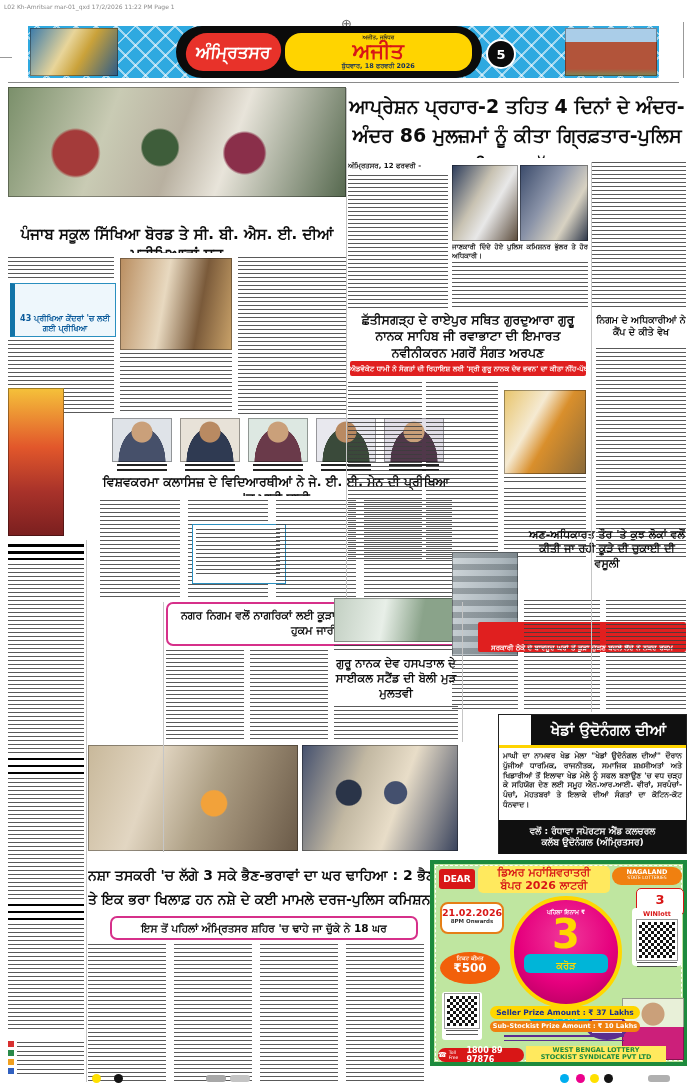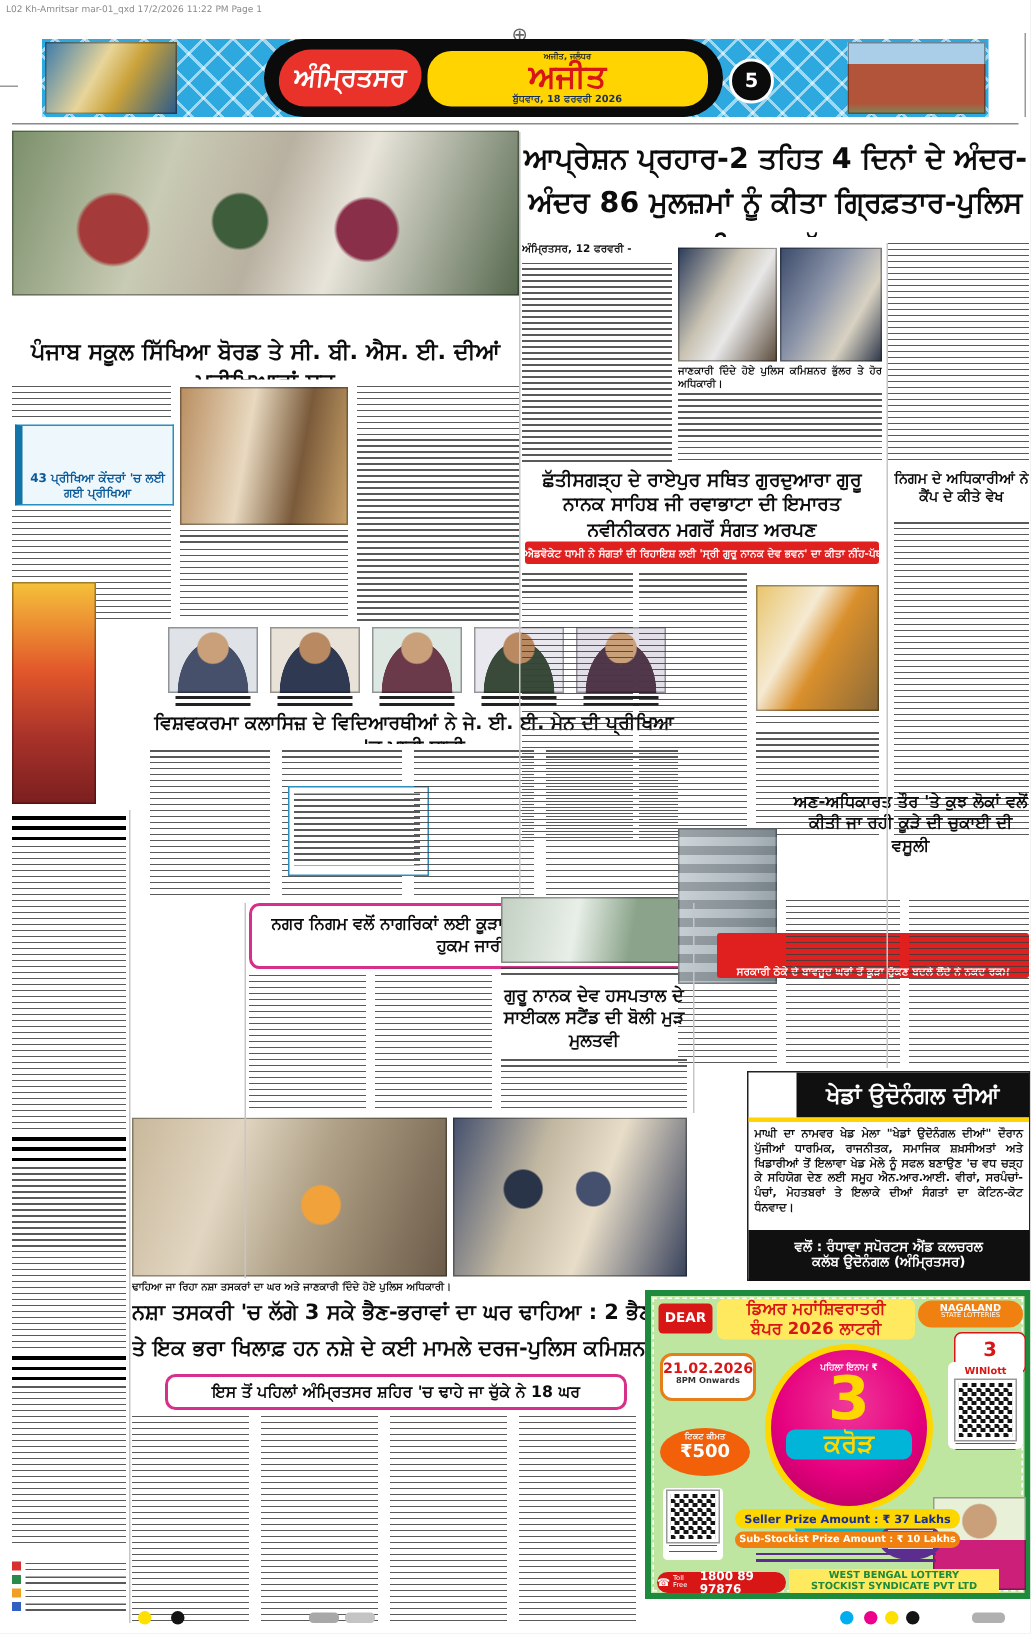--- a/index.html
+++ b/index.html
@@ -121,21 +121,20 @@
   <div class="abs hl" style="left:334px;top:656px;width:124px;height:46px;font-size:11.5px;overflow:hidden;">ਗੁਰੂ ਨਾਨਕ ਦੇਵ ਹਸਪਤਾਲ ਦੇ ਸਾਈਕਲ ਸਟੈਂਡ ਦੀ ਬੋਲੀ ਮੁੜ ਮੁਲਤਵੀ</div>
   <div class="abs gk" style="left:334px;top:706px;width:124px;height:36px;"></div>
 
   <div class="abs photo" style="left:88px;top:745px;width:210px;height:106px;background:
        radial-gradient(circle at 60% 55%,#f2a23a 0 9%,transparent 10%),
        linear-gradient(110deg,#c8b89a,#e2d6c2 30%,#b0a288 55%,#9a8a72 70%,#6a5a48 100%);"></div>
   <div class="abs photo" style="left:302px;top:745px;width:156px;height:106px;background:
        radial-gradient(circle at 30% 45%,#2a3448 0 10%,transparent 11%),
        radial-gradient(circle at 60% 45%,#44506e 0 10%,transparent 11%),
        linear-gradient(110deg,#44506e,#c2b8a2 35%,#e8ddc8 60%,#38425c 100%);"></div>
-  <div class="abs cap" style="left:88px;top:854px;width:370px;height:9px;overflow:hidden;text-align:left;">ਢਾਹਿਆ ਜਾ ਰਿਹਾ ਨਸ਼ਾ ਤਸਕਰਾਂ ਦਾ ਘਰ ਅਤੇ ਜਾਣਕਾਰੀ ਦਿੰਦੇ ਹੋਏ ਪੁਲਿਸ ਅਧਿਕਾਰੀ।</div>
   <div class="abs hl" style="left:88px;top:866px;width:348px;height:22px;font-size:14px;white-space:nowrap;overflow:hidden;">ਨਸ਼ਾ ਤਸਕਰੀ 'ਚ ਲੱਗੇ 3 ਸਕੇ ਭੈਣ-ਭਰਾਵਾਂ ਦਾ ਘਰ ਢਾਹਿਆ : 2 ਭੈਣਾਂ</div>
   <div class="abs hl" style="left:88px;top:890px;width:348px;height:22px;font-size:14px;white-space:nowrap;overflow:hidden;">ਤੇ ਇਕ ਭਰਾ ਖਿਲਾਫ਼ ਹਨ ਨਸ਼ੇ ਦੇ ਕਈ ਮਾਮਲੇ ਦਰਜ-ਪੁਲਿਸ ਕਮਿਸ਼ਨਰ</div>
   <div class="abs pinkbox" style="left:110px;top:916px;width:304px;height:20px;display:flex;align-items:center;justify-content:center;">
     <span style="font-size:10.5px;">ਇਸ ਤੋਂ ਪਹਿਲਾਂ ਅੰਮ੍ਰਿਤਸਰ ਸ਼ਹਿਰ 'ਚ ਢਾਹੇ ਜਾ ਚੁੱਕੇ ਨੇ 18 ਘਰ</span>
   </div>
   <div class="abs gk" style="left:88px;top:944px;width:78px;height:138px;"></div>
   <div class="abs gk" style="left:174px;top:944px;width:78px;height:138px;"></div>
   <div class="abs gk" style="left:260px;top:944px;width:78px;height:138px;"></div>
   <div class="abs gk" style="left:346px;top:944px;width:78px;height:138px;"></div>
 
@@ -205,21 +204,21 @@
     </div>
     <div class="abs" style="left:6px;top:88px;width:60px;height:32px;background:#f2600a;border-radius:50%;text-align:center;color:#fff;padding-top:3px;box-sizing:border-box;">
       <div style="font-size:5.5px;font-weight:bold;">ਟਿਕਟ ਕੀਮਤ</div>
       <div style="font-size:12px;font-weight:bold;line-height:1;">₹500</div>
     </div>
 
     <div class="abs" style="left:76px;top:32px;width:112px;height:112px;border-radius:50%;background:radial-gradient(circle at 50% 35%,#f0389a,#e6007e 55%,#a80058);border:4px solid #ffd700;box-sizing:border-box;text-align:center;color:#fff;">
       <div style="font-size:6px;font-weight:bold;margin-top:8px;">ਪਹਿਲਾ ਇਨਾਮ ₹</div>
       <div style="font-size:40px;font-weight:bold;color:#ffd700;line-height:.9;">3</div>
       <div style="background:#00b5d8;margin:2px 10px 0 10px;border-radius:6px;">
-        <span style="font-size:17px;font-weight:bold;color:#ffd700;">ਕਰੋੜ</span>
+        <span style="font-size:10px;font-weight:bold;color:#ffd700;">ਕਰੋੜ</span>
       </div>
     </div>
     <div class="abs" style="left:95px;top:146px;width:74px;height:13px;background:#00b5d8;border-radius:7px;color:#fff;font-size:8.5px;font-weight:bold;text-align:center;line-height:13px;">ਗਾਰੰਟੀਡ</div>
 
     <div class="abs" style="left:198px;top:44px;width:50px;height:58px;background:#fff;border-radius:4px;text-align:center;padding-top:2px;box-sizing:border-box;">
       <div style="font-size:6.5px;font-weight:bold;color:#d81616;">WINlott</div>
       <div class="qr" style="width:36px;height:36px;margin:2px auto 0 auto;"></div>
       <div class="gk" style="width:40px;height:5px;margin:2px auto 0 auto;"></div>
     </div>
     <div class="abs photo" style="left:188px;top:134px;width:62px;height:62px;background:radial-gradient(circle at 50% 26%,#caa07a 0 11px,transparent 12px),linear-gradient(180deg,transparent 46%,#cc1f7a 46%),#e8f0d8;"></div>

